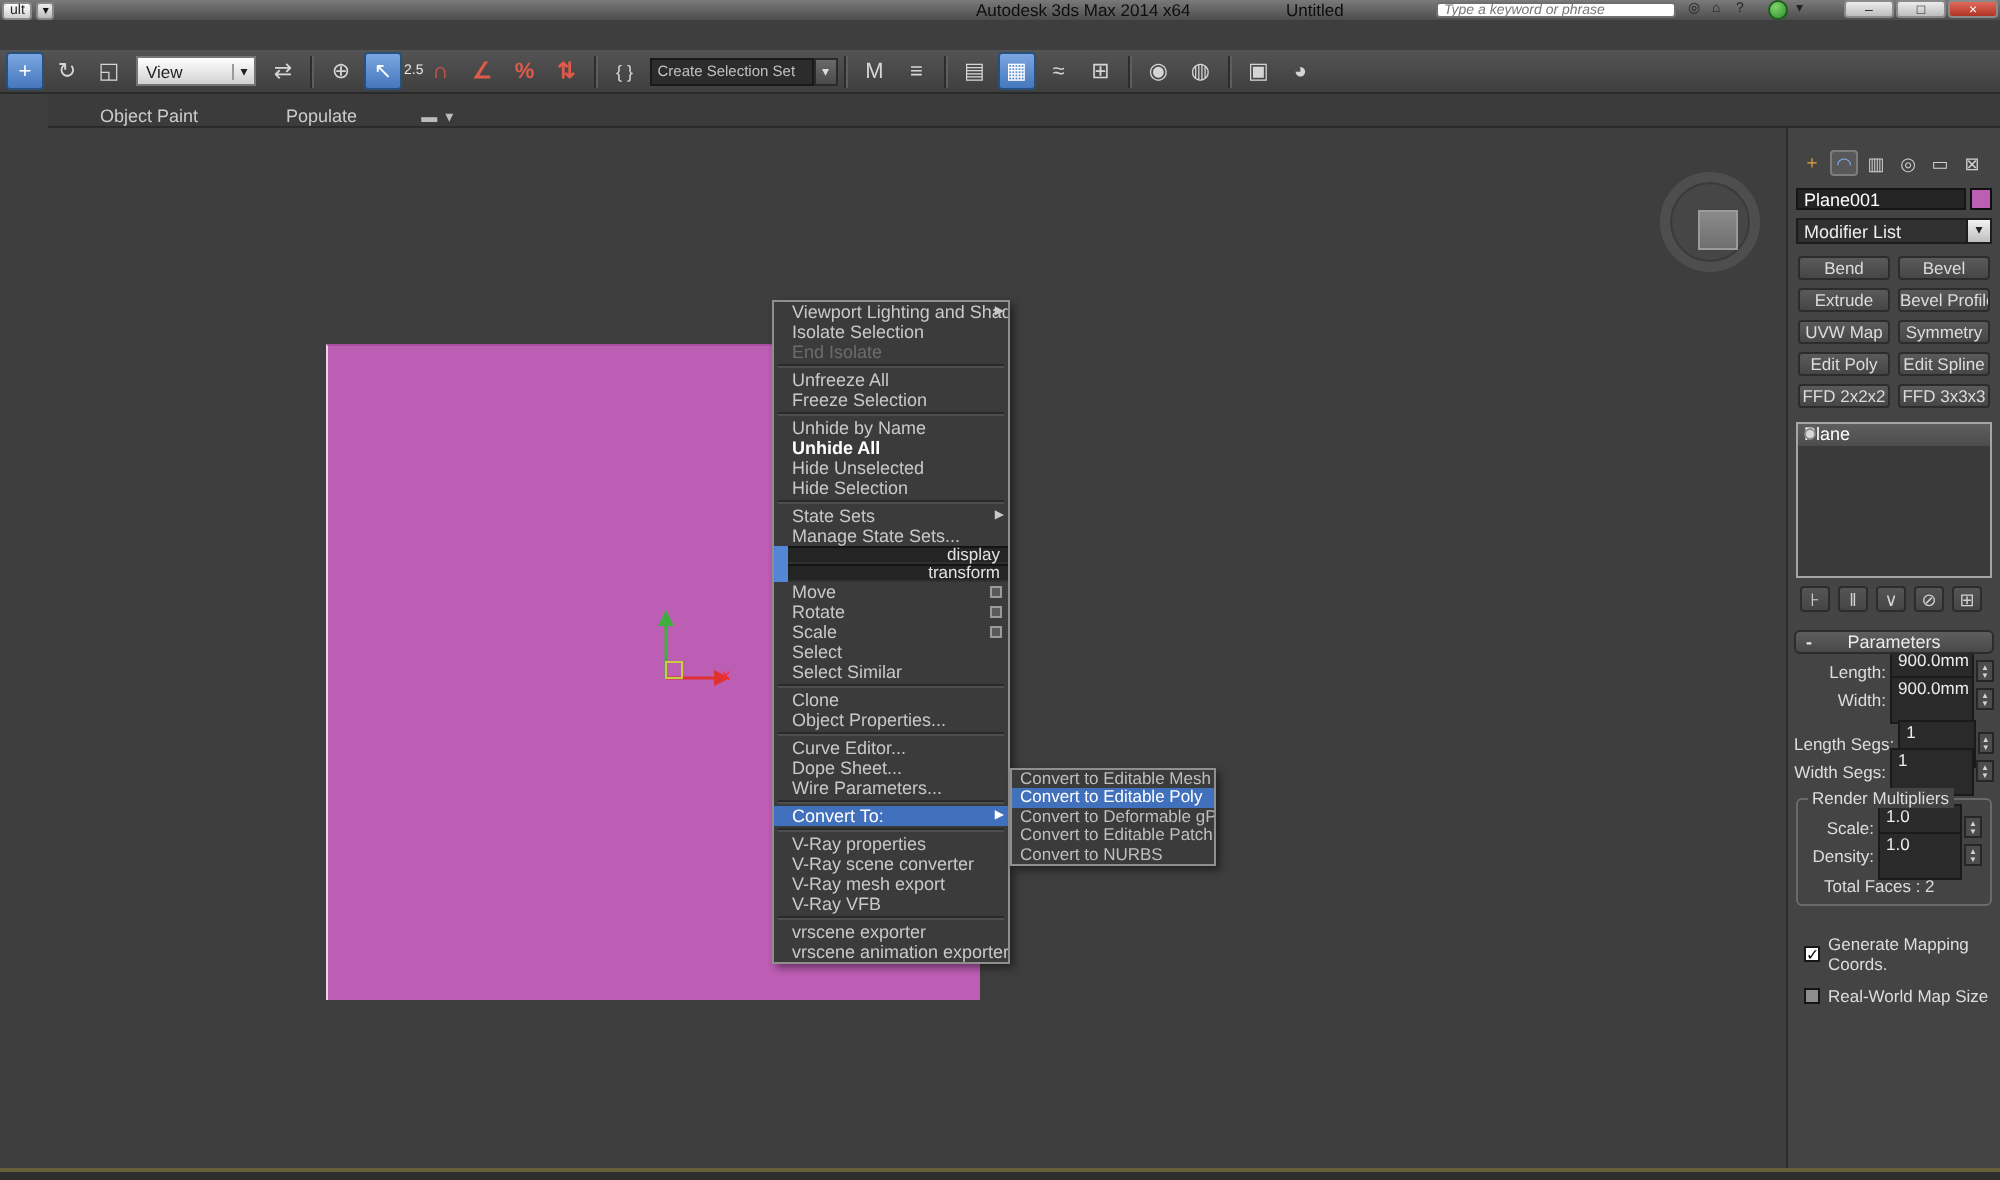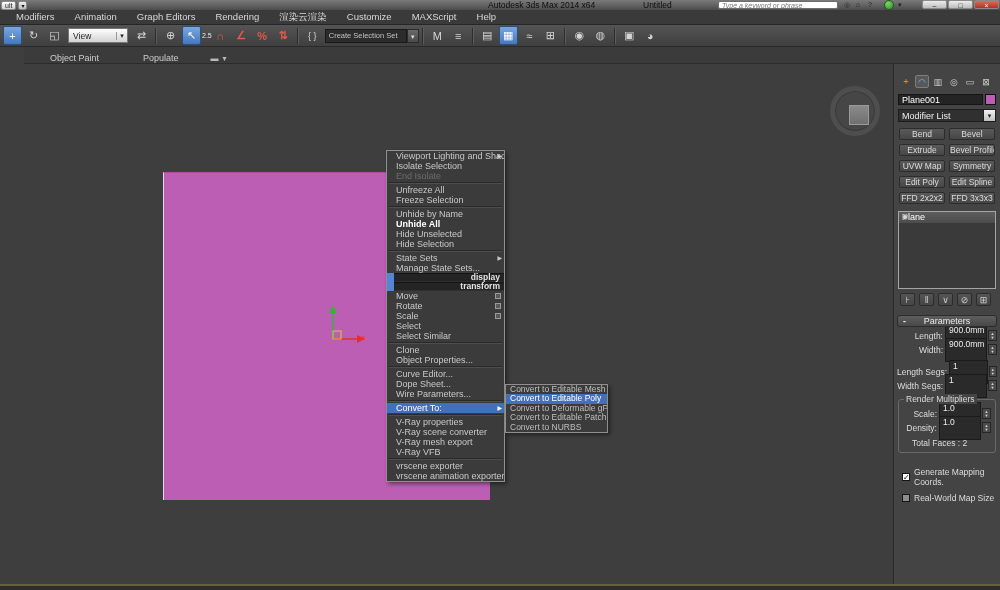--- a/index.html
+++ b/index.html
@@ -77,21 +77,21 @@
     padding:0 10px 0 9px; white-space:nowrap; overflow:hidden; }
   .qitem.disabled { color:#6c6c6c; }
   .qitem.bold { color:#ffffff; font-weight:bold; }
   .qitem.selected { background:#4170bd; color:#fff; }
   .qarrow { position:absolute; right:2px; top:0; font-size:6px; line-height:10px; }
   .qset { position:absolute; right:3px; top:2px; width:6px; height:6px; background:#5a5a5a; border:1px solid #9a9a9a; }
   .qsep { height:2px; border-top:1px solid #2a2a2a; border-bottom:1px solid #4e4e4e; margin:1px 2px; }
   .qheader { height:9px; display:flex; align-items:center; background:#242424;
     border-top:1px solid #141414; border-bottom:1px solid #303030; }
   .qheader .marker { width:7px; height:9px; background:#5586d6; }
-  .qheader .hlabel { flex:1; text-align:right; padding-right:4px; font-size:8.5px; font-weight:bold; color:#e2e2e2; line-height:9px; }
+  .qheader .hlabel { flex:1; text-align:right; padding-right:4px; font-size:8.5px; font-weight:normal; color:#e2e2e2; line-height:9px; }
 
   
   .submenu { position:absolute; left:505px; top:384px; width:103px; background:#3b3b3b;
     border:1px solid #8f8f8f; z-index:21; box-shadow:2px 2px 4px rgba(0,0,0,.45); }
   .smitem { height:9.4px; line-height:9.4px; font-size:8.5px; color:#bfbfbf; padding:0 4px; white-space:nowrap; overflow:hidden; }
   .smitem.selected { background:#4170bd; color:#fff; }
 
   
   .cpanel { position:absolute; left:893px; top:64px; width:107px; height:520px; background:#444444;
     border-left:1px solid #2a2a2a; font-size:8.5px; color:#dddddd; }
@@ -159,30 +159,20 @@
     <div class="tb-ico" style="left:868px;">?</div>
     <div class="green-orb"></div>
     <div class="tb-ico" style="left:898px;">▾</div>
     <div class="winbtns">
       <div class="winbtn">–</div>
       <div class="winbtn">□</div>
       <div class="winbtn close">×</div>
     </div>
   </div>
 
-  <div class="menubar">
-    <div class="mitem">Modifiers</div>
-    <div class="mitem">Animation</div>
-    <div class="mitem">Graph Editors</div>
-    <div class="mitem">Rendering</div>
-    <div class="mitem">渲染云渲染</div>
-    <div class="mitem">Customize</div>
-    <div class="mitem">MAXScript</div>
-    <div class="mitem">Help</div>
-  </div>
 
   <div class="toolbar">
     <div class="tbtn active">+</div>
     <div class="tbtn">↻</div>
     <div class="tbtn">◱</div>
     <div class="view-dd">
       <span class="lbl">View</span>
       <span class="arr">▾</span>
     </div>
     <div class="tbtn">⇄</div>

